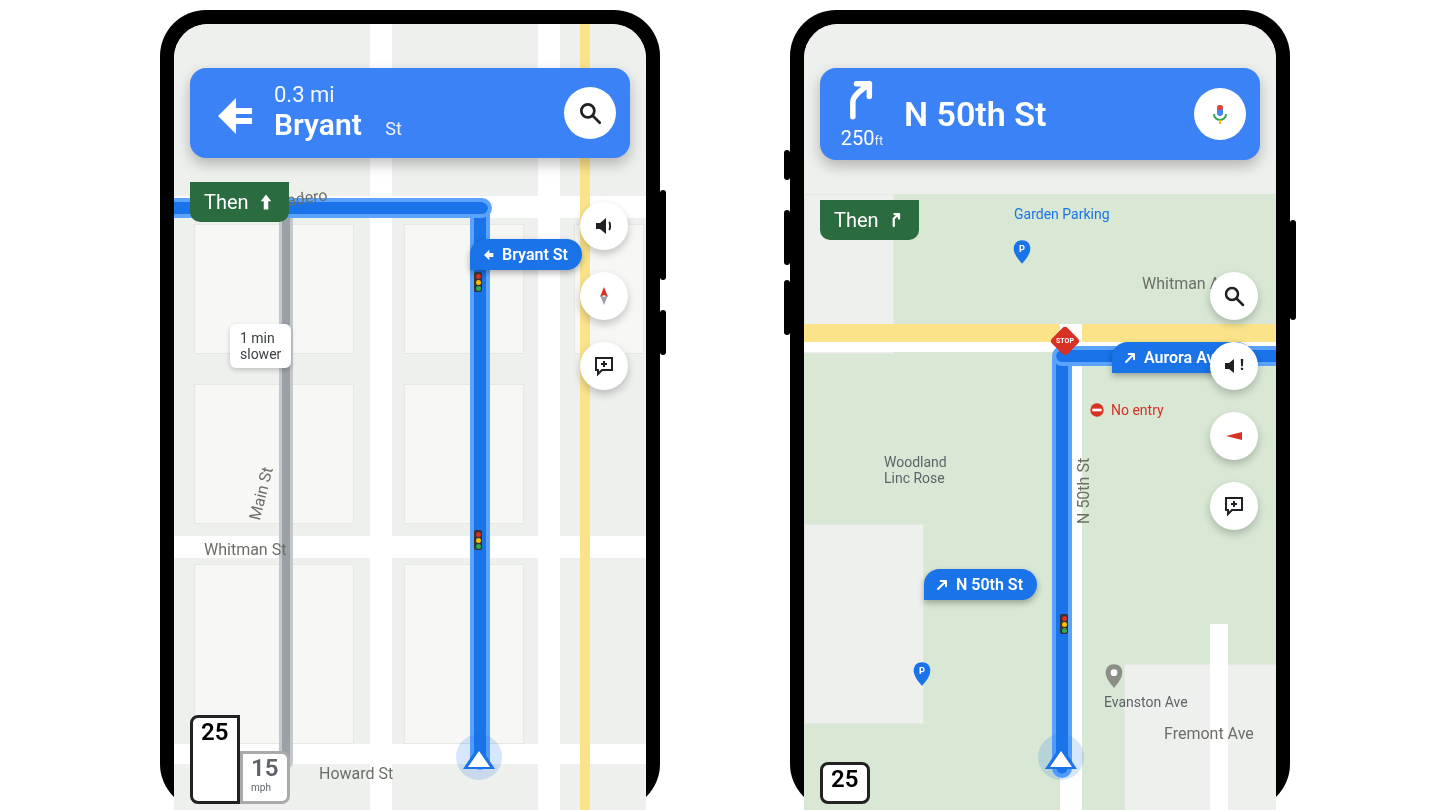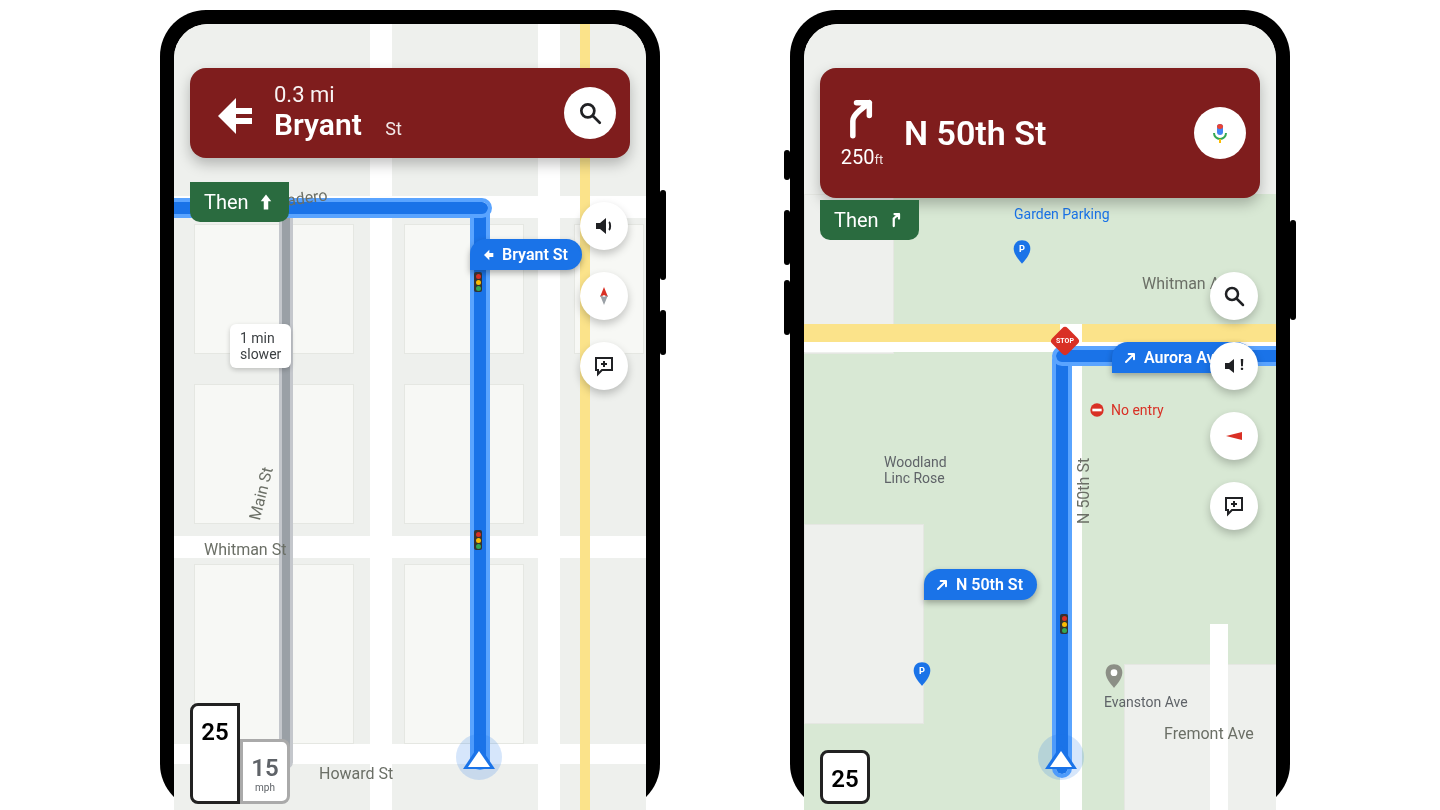--- a/index.html
+++ b/index.html
@@ -40,22 +40,22 @@
   .map .yellowroad { position:absolute; background:#fbe38a; }
   .map .road-h { position:absolute; background:#fff; height:22px; left:0; right:0; }
   .map .road-v { position:absolute; background:#fff; width:22px; top:0; bottom:0; }
 
   .route-main   { position:absolute; background:#1a73e8; width:12px; border-radius:6px; outline:4px solid #5aa4ff; }
   .route-main.h { height:12px; width:auto; }
   .route-alt    { position:absolute; background:#9aa0a6; width:8px; border-radius:4px; outline:3px solid #c4c7cc; }
   .route-alt.h  { height:8px; width:auto; }
 
   
-  .dir-card { position:absolute; left:16px; right:16px; top:44px; background:#7f1d1d; border-radius:16px; padding:14px 18px 16px 18px; display:flex; align-items:center; gap:14px; box-shadow:0 6px 14px rgba(0,0,0,.25); }
-  .dir-card.tall { height:130px; }
+  .dir-card { position:absolute; left:16px; right:16px; top:44px; background:#3b82f6; border-radius:16px; padding:14px 18px 16px 18px; display:flex; align-items:center; gap:14px; box-shadow:0 6px 14px rgba(0,0,0,.25); }
+  .dir-card.tall { height:92px; }
   .dir-card .arrow { width:52px; height:52px; display:flex; align-items:center; justify-content:center; flex:none; }
   .dir-card .texts { flex:1; color:#fff; display:flex; flex-direction:column; gap:0; }
   .dir-card .distance { font-size:22px; font-weight:400; opacity:.95; }
   .dir-card .street   { font-size:30px; font-weight:600; }
   .dir-card .street .suffix { font-size:18px; font-weight:400; opacity:.9; margin-left:16px; }
 
   .iphone .dir-card { padding:20px 20px; }
   .iphone .dir-card .ios-wrap { display:flex; flex-direction:column; align-items:center; margin-right:6px; }
   .iphone .dir-card .ios-dist { color:#fff; font-size:20px; }
   .iphone .dir-card .ios-street { color:#fff; font-size:34px; font-weight:600; }
@@ -77,21 +77,21 @@
   .map-label { position:absolute; font-size:16px; color:#6b6f66; white-space:nowrap; }
 
   .route-label { position:absolute; background:#1a73e8; color:#fff; border-radius:999px 999px 999px 4px; padding:6px 14px 6px 10px; font-size:16px; font-weight:600; display:flex; align-items:center; gap:6px; box-shadow:0 3px 6px rgba(0,0,0,.3);}
   .alt-label { position:absolute; background:#fff; color:#3c4043; border-radius:6px; padding:6px 10px; font-size:14px; box-shadow:0 2px 5px rgba(0,0,0,.2); line-height:1.15;}
 
   .chevron { position:absolute; width:0; height:0; border-left:16px solid transparent; border-right:16px solid transparent; border-bottom:24px solid #1a73e8; }
   .chevron::after { content:""; position:absolute; left:-11px; top:6px; width:0;height:0;border-left:11px solid transparent;border-right:11px solid transparent;border-bottom:16px solid #fff; }
   .chevron-ring { position:absolute; width:46px;height:46px;border-radius:50%;background:rgba(26,115,232,.18);display:flex;align-items:center;justify-content:center; }
 
   .speed-box { position:absolute; left:16px; bottom:6px; display:flex; gap:0; }
-  .speed-box .seg { background:#fff; border:3px solid #222; border-radius:8px; padding:12px 8px 8px; text-align:center; min-width:50px; }
+  .speed-box .seg { background:#fff; border:3px solid #222; border-radius:8px; padding:0 8px 8px; text-align:left; min-width:50px; }
   .speed-box .seg + .seg { border-left:none; border-top-left-radius:0;border-bottom-left-radius:0;margin-top:36px;}
   .speed-box .seg:first-child { border-top-right-radius:0;border-bottom-right-radius:0;}
   .speed-box .val { font-size:24px; font-weight:600; }
   .speed-box .unit{ font-size:10px; color:#5f6368; }
 
   .poi { position:absolute; display:flex; align-items:center; gap:6px; font-size:14px; color:#5f6368; }
 
   .stop-sign{ position:absolute; width:22px;height:22px; background:#d93025;border-radius:4px; transform:rotate(45deg); display:flex;align-items:center;justify-content:center; }
   .stop-sign span{ transform:rotate(-45deg); color:#fff; font-size:7px; font-weight:700;}
 

